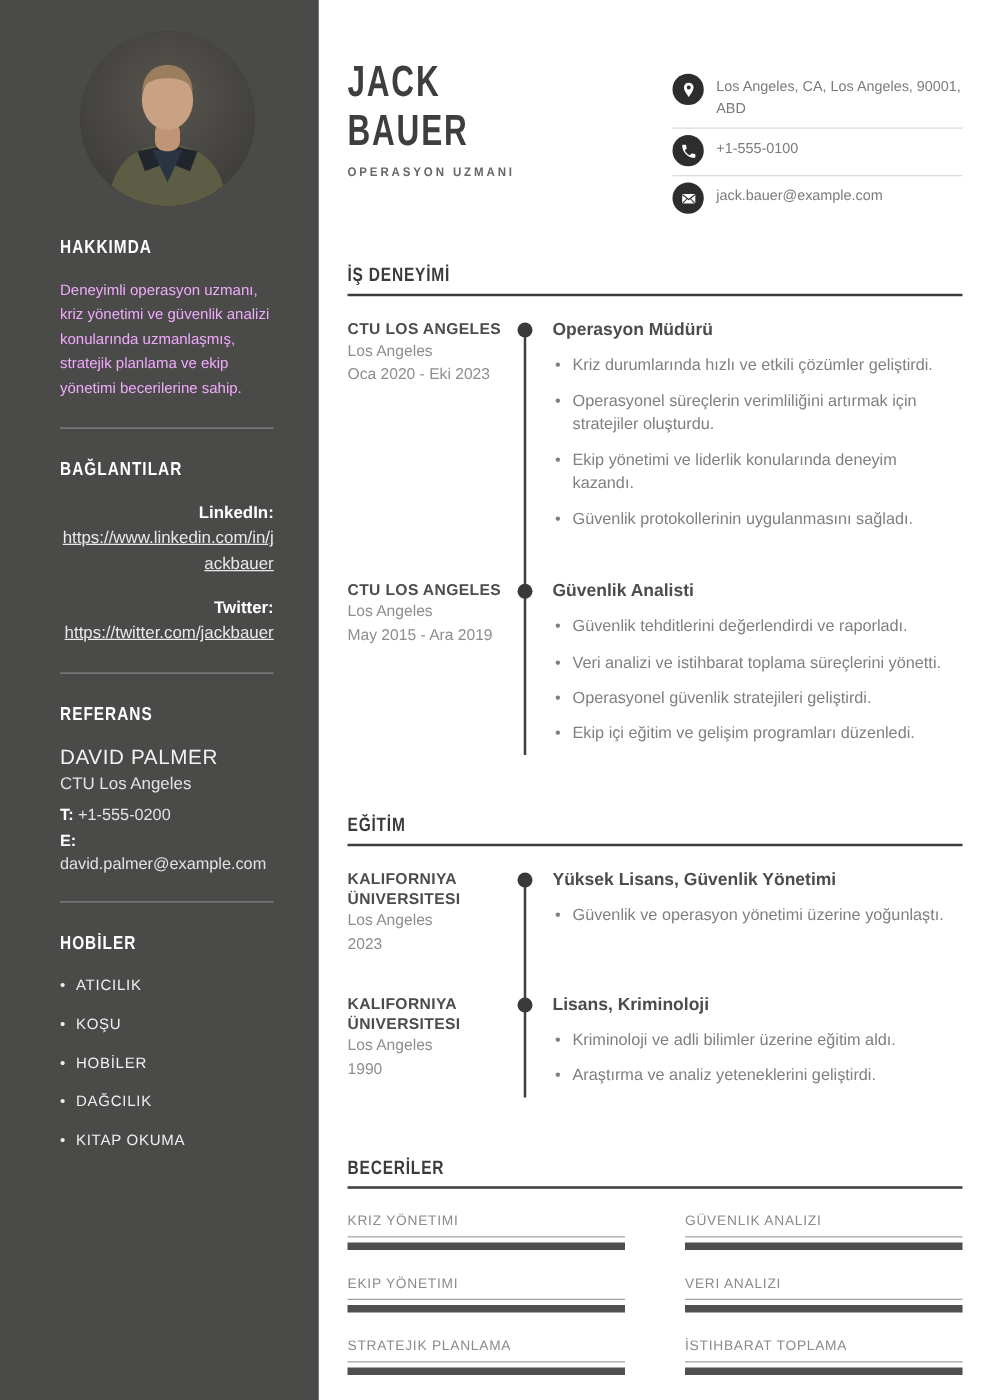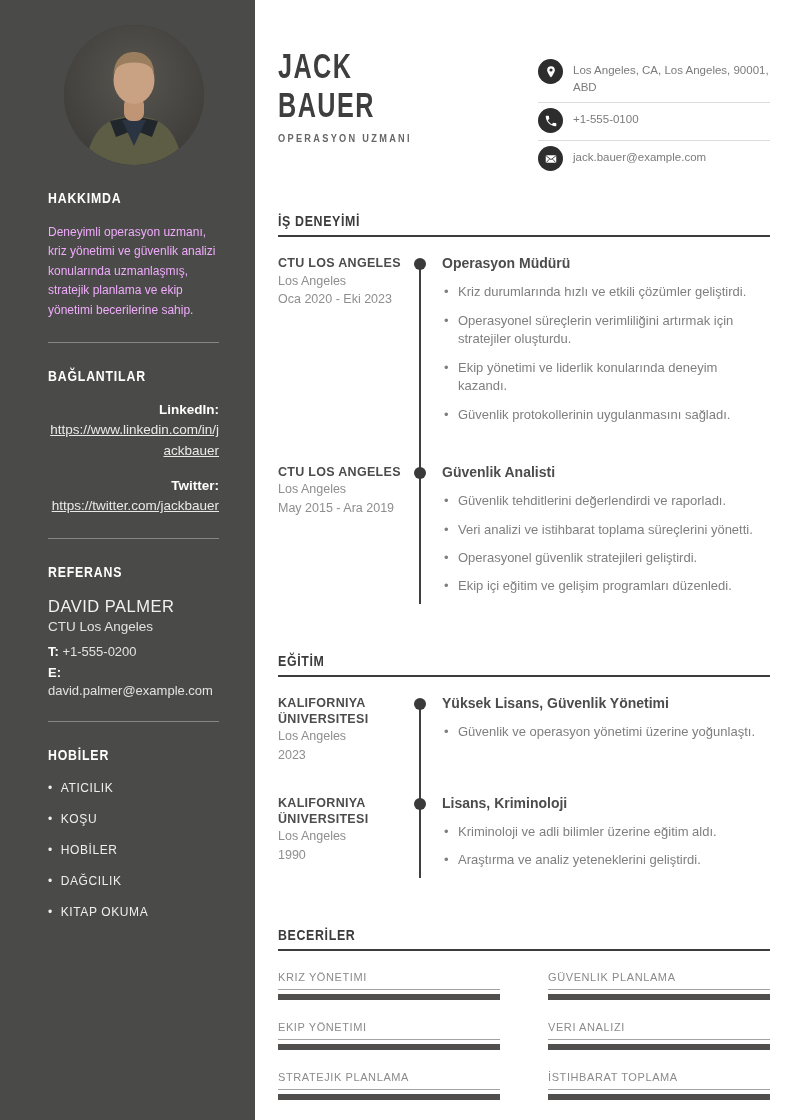--- a/index.html
+++ b/index.html
@@ -270,21 +270,21 @@
         <h2 class="sec-title">BECERİLER</h2>
       </div>
       <div class="bar-grid">
         <div>
           <div class="bar-label">KRIZ YÖNETIMI</div>
           <div class="bar-track">
               <div class="bar-fill" style="width: 100%;"></div>
             </div>
         </div>
         <div>
-          <div class="bar-label">GÜVENLIK PLANLAMA</div>
+          <div class="bar-label">GÜVENLIK ANALIZI</div>
           <div class="bar-track">
               <div class="bar-fill" style="width: 100%;"></div>
             </div>
         </div>
         <div>
           <div class="bar-label">EKIP YÖNETIMI</div>
           <div class="bar-track">
               <div class="bar-fill" style="width: 100%;"></div>
             </div>
         </div>

